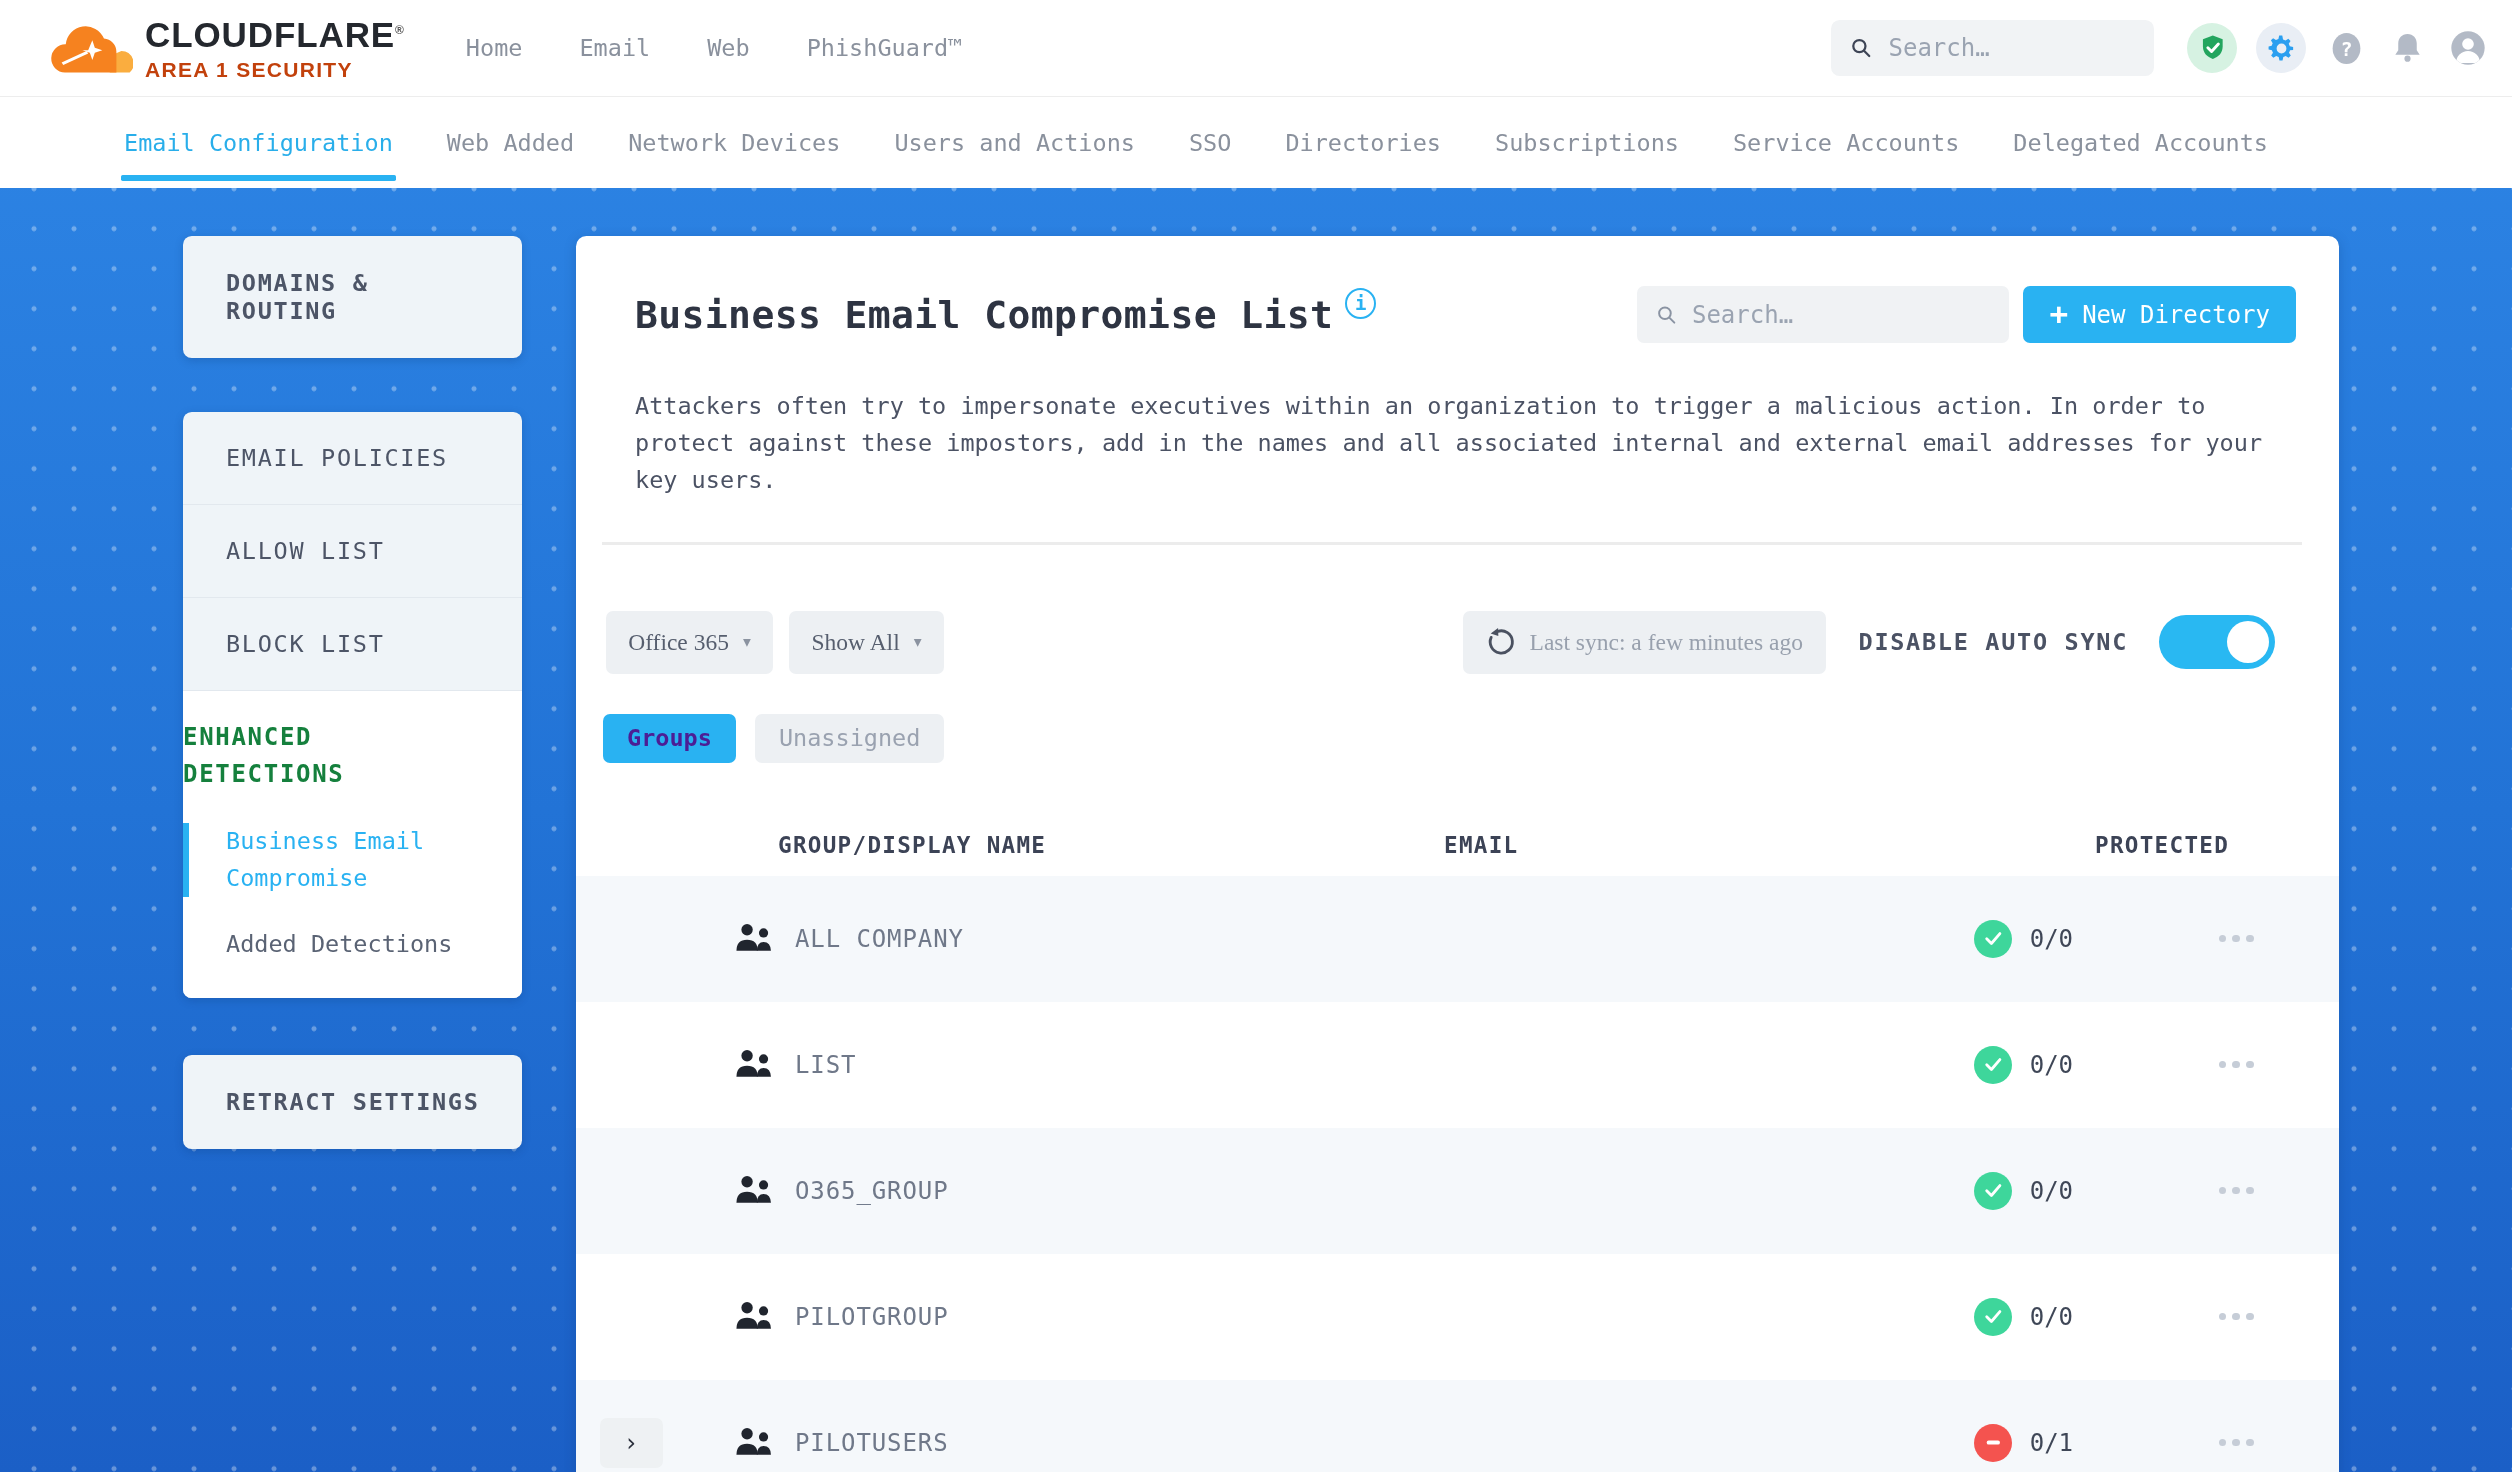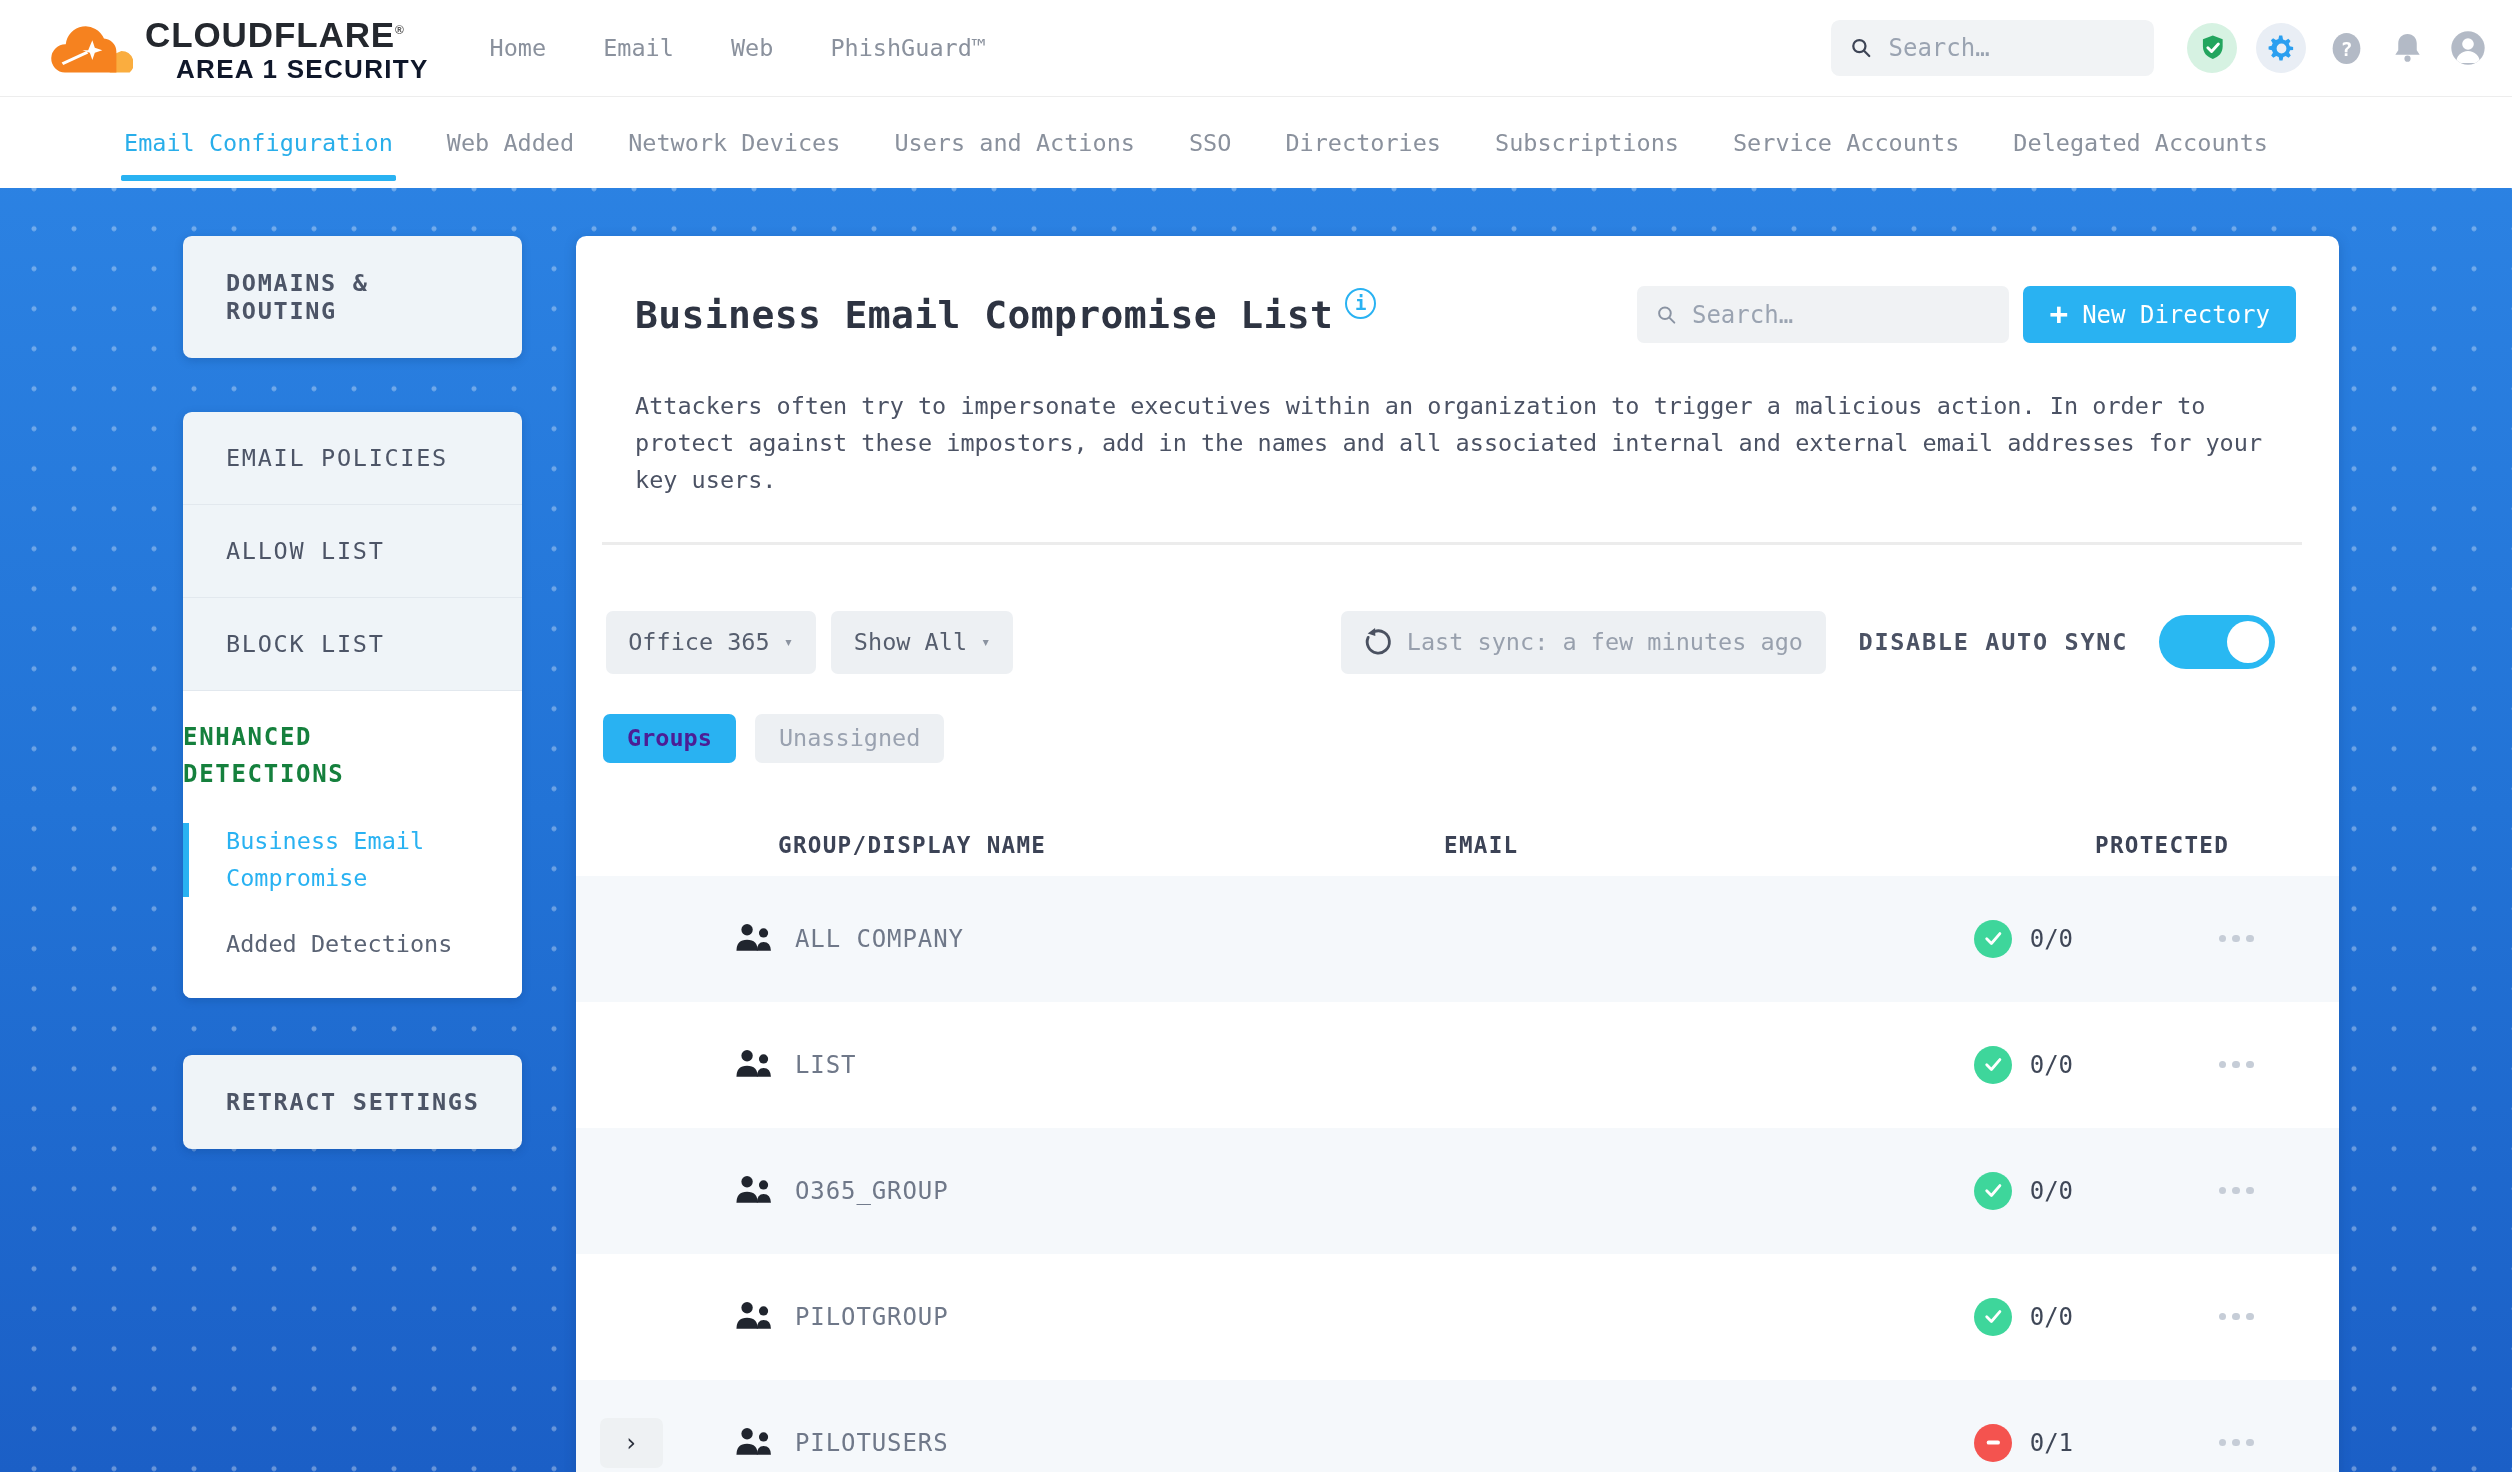--- a/index.html
+++ b/index.html
@@ -16,21 +16,21 @@
   
   .top-header{
     position:absolute; left:0; top:0; width:2512px; height:97px;
     background:#fff; display:flex; align-items:center;
     padding:0 22.6px 0 50px; z-index:30; border-bottom:0.9px solid #ededed;
   }
   .logo{ display:flex; align-items:center; gap:12px; }
   .logo-cloud{ width:83px; height:71px; }
   .logo-text .brand{ font-family:"Liberation Sans", sans-serif; font-weight:700; font-size:35px; letter-spacing:0.9px; color:#24282e; line-height:38px;}
   .logo-text .brand sup{ font-size:12px; color:#555; }
-  .logo-text .product{ font-family:"Liberation Sans", sans-serif; font-weight:700; font-size:26px; letter-spacing:1.3px; color:#0f172a; line-height:31px;margin-left:31px;}
+  .logo-text .product{ font-family:"Liberation Sans", sans-serif; font-weight:700; font-size:21px; letter-spacing:1.3px; color:#c2410c; line-height:31px;}
   .top-nav{ display:flex; gap:57px; margin-left:61px; }
   .top-nav .nav-link{ font-size:23.5px; color:#8a919d; cursor:pointer; }
   .hdr-search{
     margin-left:auto; width:323px; height:56px; background:#f1f3f5; border-radius:8.7px;
     display:flex; align-items:center; gap:15.6px; padding:0 19px;
   }
   .hdr-search input{ border:none; outline:none; background:transparent; font-family:inherit; font-size:24px; color:#3c4356; width:100%; }
   .hdr-search input::placeholder{ color:#9aa3b1; }
   .hdr-icons{ display:flex; align-items:center; gap:19px; margin-left:33px; }
   .icon-circle{ width:50px; height:50px; border-radius:50%; display:flex; align-items:center; justify-content:center; cursor:pointer;}
@@ -84,21 +84,21 @@
     margin-left:14px; height:57px; padding:0 26px; background:#29b2f2; border:none; border-radius:7px;
     color:#fff; font-family:inherit; font-size:24px; display:flex; align-items:center; gap:14px; cursor:pointer;
   }
   .new-directory-btn .plus{ font-size:31px; font-weight:700; margin-top:-3.5px;}
   .description{ margin:45px 70px 0 59px; font-size:23.5px; line-height:37px; color:#4b5264; max-width:1643px;}
   .divider{ height:2.6px; background:#ececec; margin:43px 37px 0 26px; }
 
   .controls-row{ display:flex; align-items:center; margin-top:66px; padding:0 64px 0 29.6px; height:63px;}
   .filter-pill{
     height:63px; background:#edf0f3; border-radius:7px; padding:0 22.6px; display:flex; align-items:center;
-    gap:14px; font-size:23.5px; color:#565e6e; cursor:pointer; white-space:nowrap;
+    gap:14px; font-size:23.5px; color:#565e6e; cursor:pointer; white-space:nowrap;font-family:Liberation Serif, serif;
   }
   .filter-pill .caret{ font-size:15.6px; color:#8b93a0; }
   .pill-gap{ margin-left:15.6px; }
   .sync-pill{ margin-left:auto; cursor:pointer;}
   .sync-pill .sync-text{ color:#98a0ad; }
   .auto-sync-label{ margin-left:33px; font-size:23.5px; font-weight:700; letter-spacing:1.7px; color:#4b5264; white-space:nowrap;}
   .toggle{ margin-left:31px; width:116px; height:54px; border-radius:27px; background:#c7ced8; position:relative; cursor:pointer; flex:none;}
   .toggle.on{ background:#29b8f2; }
   .toggle .knob{ position:absolute; top:6px; left:7px; width:42px; height:42px; border-radius:50%; background:#fff; transition:left .2s;}
   .toggle.on .knob{ left:68px; }

